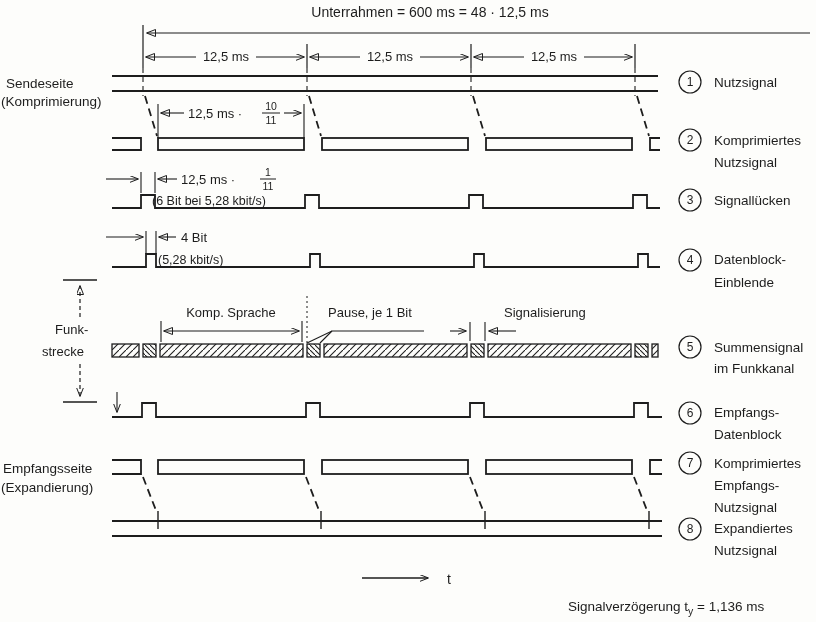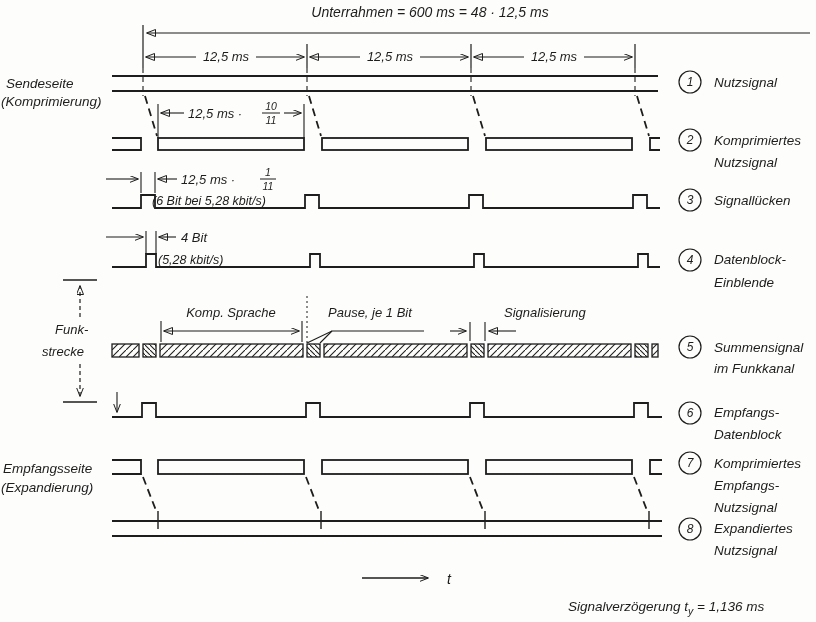--- a/index.html
+++ b/index.html
@@ -1,16 +1,16 @@
 <!DOCTYPE html>
 <html><head>
 <meta charset="utf-8">
 <style>
   html,body{margin:0;padding:0;background:#ffffff;}
-  .page{width:816px;height:622px;background:#fdfdfb;position:relative;overflow:hidden;font-style:italic;}
+  .page{width:816px;height:622px;background:#fdfdfb;position:relative;overflow:hidden;}
   svg{display:block;}
   svg line, svg path, svg rect, svg circle, svg polyline{stroke:#1d1d1d;fill:none;}
   svg text{font-family:"Liberation Sans", sans-serif;fill:#1d1d1d;stroke:none;}
   .w18{stroke-width:1.8;} .w14{stroke-width:1.4;} .w12{stroke-width:1.2;} .w11{stroke-width:1.1;} .w10{stroke-width:1;}
   .dash{stroke-dasharray:8 5;stroke-width:1.8;}
   .bdash{stroke-dasharray:5 4;stroke-width:1.1;}
   .dot{stroke-dasharray:4 3;stroke-width:1.2;}
   .fine{stroke-dasharray:2 3;stroke-width:1;}
   .hA{fill:url(#hatchA);stroke-width:1.3;}
   .hB{fill:url(#hatchB);stroke-width:1.3;}

